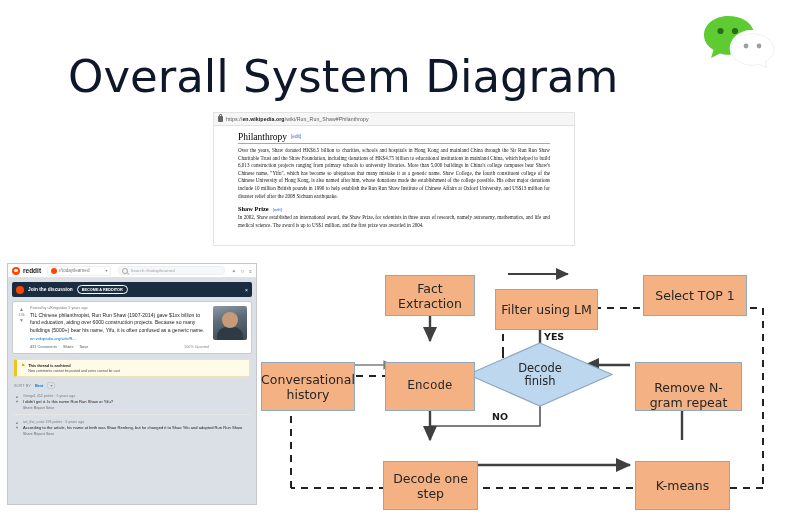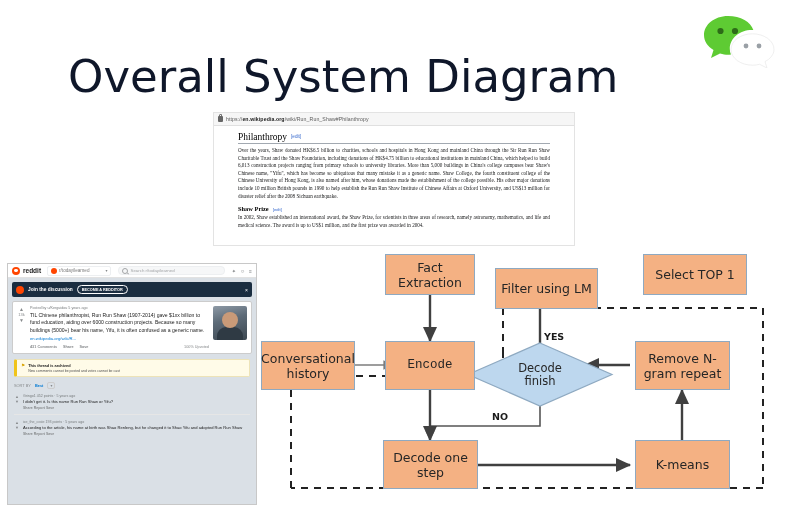--- a/index.html
+++ b/index.html
@@ -297,20 +297,21 @@
     border: 1px solid #8EA9C1;
     display: flex;
     align-items: center;
     justify-content: center;
     text-align: center;
     color: #262626;
     font-size: 12.5px;
     line-height: 15px;
     font-family: "DejaVu Sans", sans-serif;
     box-sizing: border-box;
+    margin-top: 21px;
   }
   .fdiamond-label {
     position: absolute;
     display: flex;
     align-items: center;
     justify-content: center;
     text-align: center;
     color: #262626;
     font-size: 11.5px;
     line-height: 13px;
@@ -502,21 +503,21 @@
     </div>
 
     <div class="fbox" style="left:130px; top:93px; width:90px; height:49px;font-family:Liberation Mono, monospace;">
       <span>Encode</span>
     </div>
 
     <div class="fdiamond-label" style="left:240px; top:107px; width:90px; height:40px;">
       <span>Decode<br>finish</span>
     </div>
 
-    <div class="fbox" style="left:380px; top:93px; width:95px; height:49px;">
+    <div class="fbox" style="left:380px; top:93px; width:107px; height:49px;align-items:flex-end;">
       <span>Remove N-<br>gram repeat</span>
     </div>
 
     <div class="fbox" style="left:128px; top:192px; width:95px; height:49px;">
       <span>Decode one<br>step</span>
     </div>
 
     <div class="fbox" style="left:380px; top:192px; width:95px; height:49px;">
       <span>K-means</span>
     </div>

